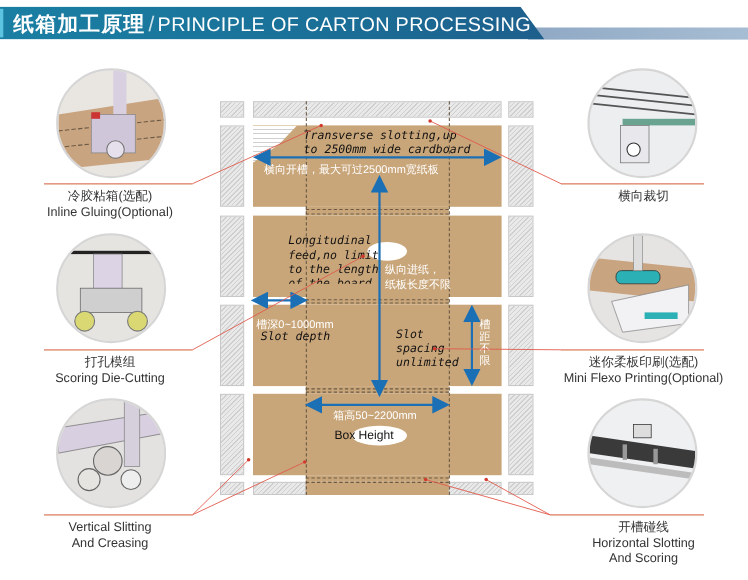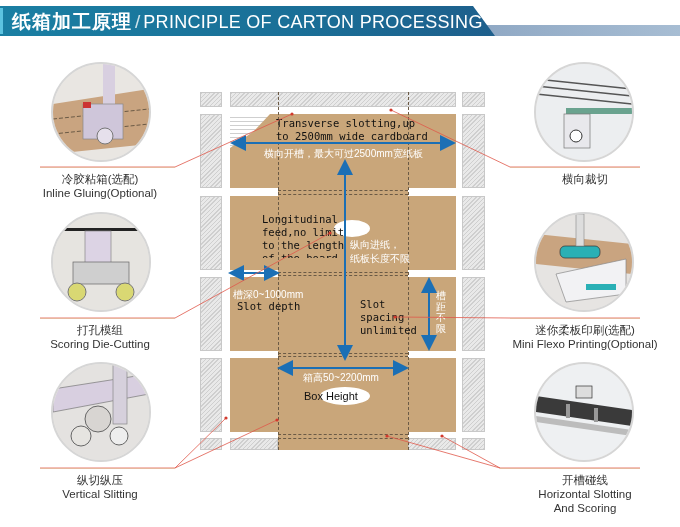--- a/index.html
+++ b/index.html
@@ -17,21 +17,21 @@
   .hdr-title .cn { font-weight:bold; letter-spacing:1px; }
   .hdr-title .sep { font-weight:normal; opacity:.8; margin:0 3px; }
   .hdr-title .en { font-weight:normal; font-size:18px; letter-spacing:0.3px; }
 
   
   .hatch { background:repeating-linear-gradient(135deg,#cfcfcf 0 1px,#e9e9e9 1px 3px); border:1px solid #c8c8c8; box-sizing:border-box; }
   .board { background:#c9a67a; }
   .dash-v { border-left:1px dashed #6b5a45; width:0; }
   .dash-h { border-top:1px dashed #6b5a45; height:0; }
 
-  .mono { font-family:"DejaVu Sans Mono","Liberation Mono", monospace; color:#111; font-size:10.5px; line-height:13px; white-space:pre; }
+  .mono { font-family:"DejaVu Sans Mono","Liberation Mono", monospace; color:#111; font-size:10.5px; line-height:13px; white-space:pre;font-style:italic; }
   .cnw { color:#fff; font-size:10px; white-space:nowrap; }
 
   .circle { width:100px; height:100px; border-radius:50%; border:2px solid #d6d6d6; box-sizing:border-box; overflow:hidden; background:#e8e6e3; }
   .lbl { text-align:center; color:#333; font-size:11.5px; line-height:14px; }
   .uline { height:1px; background:#e7b89e; }
   svg.overlay { position:absolute; left:0; top:0; }
 </style>
 </head>
 <body>
 
@@ -84,21 +84,21 @@
   <div class="abs dash-h" style="left:278px;top:353px;width:130px"></div>
   <div class="abs dash-h" style="left:278px;top:356px;width:130px"></div>
   <div class="abs dash-h" style="left:278px;top:434px;width:130px"></div>
   <div class="abs dash-h" style="left:278px;top:438px;width:130px"></div>
 
   <div class="abs" style="left:334px;top:220px;width:36px;height:17px;border-radius:50%;background:#fff"></div>
   <div class="abs" style="left:320px;top:387px;width:50px;height:18px;border-radius:50%;background:#fff"></div>
 
   <div class="abs mono" style="left:276px;top:117px">Transverse slotting,up
 to 2500mm wide cardboard</div>
-  <div class="abs cnw" style="left:264px;top:147px">横向开槽，最大可过2500mm宽纸板</div>
+  <div class="abs cnw" style="left:240px;top:147px">横向开槽，最大可过2500mm宽纸板</div>
   <div class="abs mono" style="left:262px;top:213px;height:45px;overflow:hidden">Longitudinal
 feed,no limit
 to the length
 of the board</div>
   <div class="abs cnw" style="left:350px;top:238px">纵向进纸，</div>
   <div class="abs cnw" style="left:350px;top:252px">纸板长度不限</div>
   <div class="abs cnw" style="left:233px;top:288px">槽深0~1000mm</div>
   <div class="abs mono" style="left:237px;top:300px">Slot depth</div>
   <div class="abs mono" style="left:360px;top:298px">Slot
 spacing
@@ -183,22 +183,22 @@
     <rect x="0" y="0" width="96" height="96" fill="#e4e2e0"></rect>
     <path d="M0,25 L96,10 L96,30 L0,48 z" fill="#d8cfe0" stroke="#777" stroke-width="0.7"></path>
     <rect x="60" y="0" width="14" height="60" fill="#d6d0dc" stroke="#888" stroke-width="0.7"></rect>
     <circle cx="45" cy="55" r="13" fill="#d8d5d2" stroke="#666"></circle>
     <circle cx="28" cy="72" r="10" fill="#e6e4e0" stroke="#666"></circle>
     <circle cx="66" cy="72" r="9" fill="#eee" stroke="#666"></circle>
   </svg>
 </div>
 <div class="abs uline" style="left:40px;top:468px;width:135px"></div>
 <div class="abs lbl" style="left:20px;top:473px;width:160px">
-  <div>纵切纵压</div>
   <div>Vertical Slitting</div>
+  <div>And Creasing</div>
 </div>
 
 <div class="abs circle" style="left:534px;top:62px">
   <svg width="96" height="96" viewBox="0 0 96 96">
     <rect x="0" y="0" width="96" height="96" fill="#eceef0"></rect>
     <path d="M0,15 L96,25 M0,22 L96,32 M0,30 L96,40" stroke="#555" stroke-width="1.5"></path>
     <rect x="30" y="44" width="66" height="6" fill="#6aa38f"></rect>
     <rect x="28" y="50" width="26" height="34" fill="#e8e8ec" stroke="#777" stroke-width="0.7"></rect>
     <circle cx="40" cy="72" r="6" fill="#fff" stroke="#333"></circle>
   </svg>

